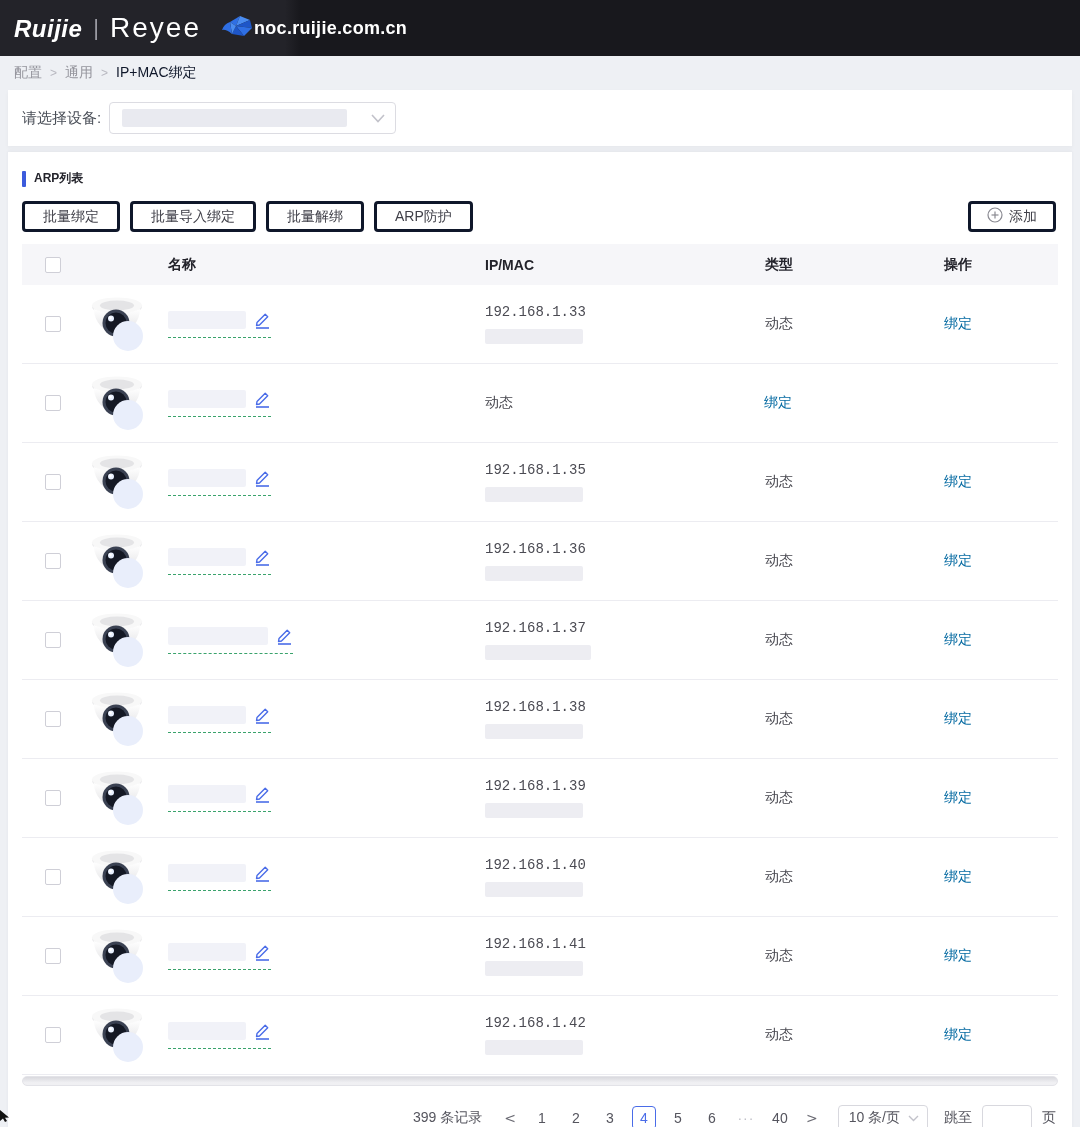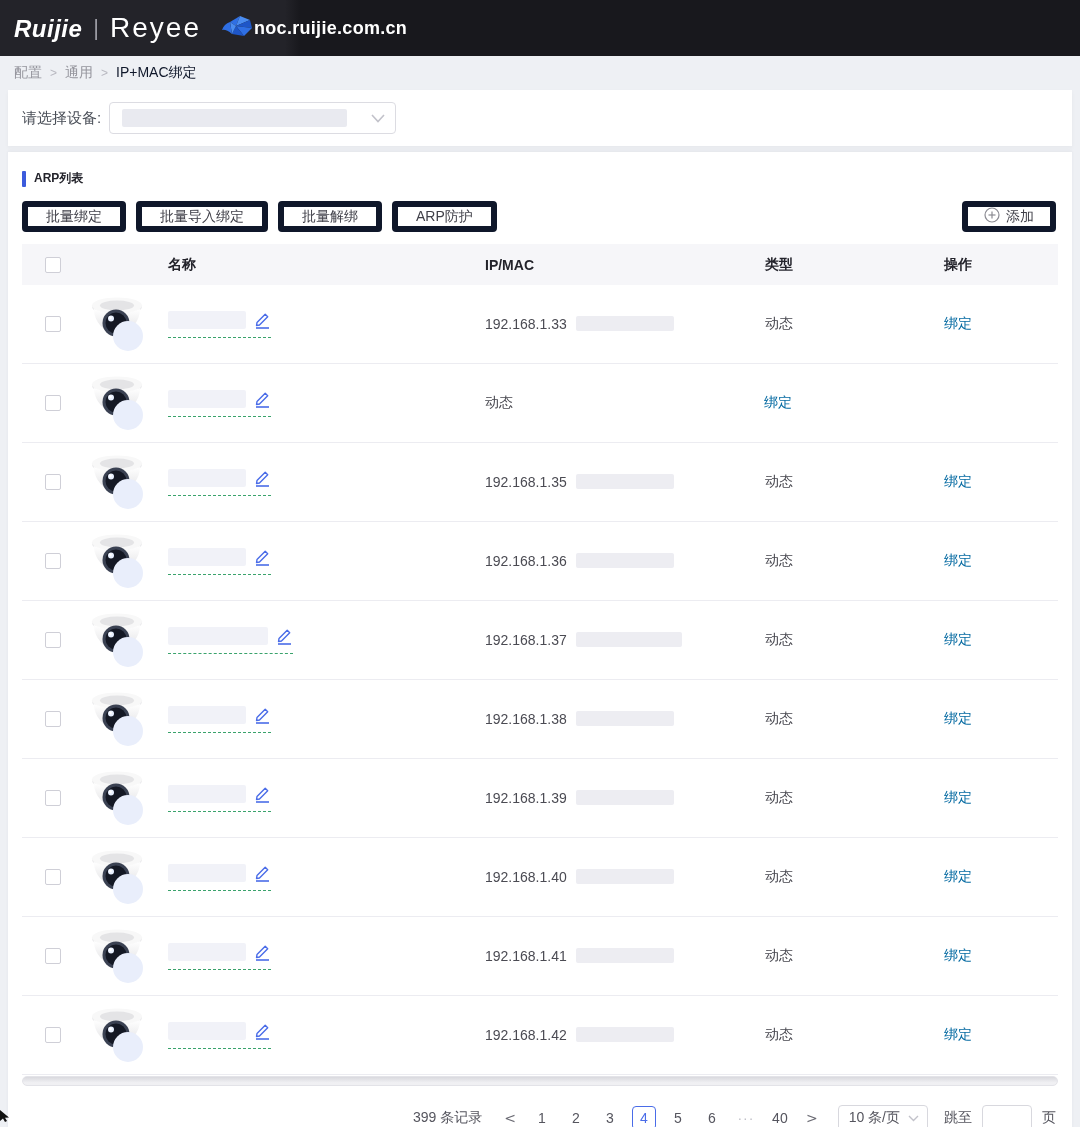--- a/index.html
+++ b/index.html
@@ -49,21 +49,21 @@
     background:#fff; margin:6px 8px 0 8px; padding:14px 14px 0 14px;
     min-height:973px; position:relative;
     box-shadow:0 -1px 3px rgba(40,40,60,.05);
   }
   .section-title { display:flex; align-items:center; gap:8px; margin:4px 0 14px 0; }
   .section-bar { width:4px; height:16px; background:#3c5bdc; border-radius:1px; }
   .section-text { font-size:12px; font-weight:bold; color:#23232b; }
   .toolbar { display:flex; align-items:center; margin-bottom:12px; }
   .btn {
     height:31px; padding:0 18px; margin-right:10px;
-    background:#fff; border:6px solid #0f172a; border-radius:4px;
+    background:#fff; border:3px solid #0f172a; border-radius:4px;
     color:#3f3f48; font-size:14px; font-family:inherit; cursor:pointer;
     display:inline-flex; align-items:center; gap:6px;
   }
   .btn-add { margin-left:auto; margin-right:2px; padding:0 16px; }
   .plus-circle { color:#8a8a92; }
   
   .table { width:1036px; }
   .trow, .thead {
     display:grid;
     grid-template-columns:62px 381px 280px 180px 133px;
@@ -83,21 +83,21 @@
   .th-ipmac, .td-ipmac { padding-left:20px; }
   .th-type, .td-type { padding-left:20px; }
   .th-action, .td-action { padding-left:19px; }
   .cell-name { display:flex; align-items:center; }
   .cam { width:58px; height:60px; margin-left:5px; flex:none; }
   .name-wrap { margin-left:21px; display:inline-block; border-bottom:1px dashed #3aa36c; padding-bottom:8px; }
   .name-inner { display:flex; align-items:center; gap:8px; }
   .name-redact { width:78px; height:18px; background:#f1f2f8; border-radius:2px; }
   .trow.wide .name-redact { width:100px; }
   .edit-icon { cursor:pointer; display:inline-flex; }
-  .td-ipmac { display:flex; flex-direction:row; gap:9px; }
+  .td-ipmac { display:flex; flex-direction:column; gap:9px;font-family:Liberation Mono, monospace; }
   .ip-text { color:#4b4b53; font-size:14px; }
   .mac-redact { width:98px; height:15px; background:#ededf2; border-radius:2px; }
   .trow.wide .mac-redact { width:106px; }
   .type-text { color:#46464e; }
   .bind-link { color:#0369a1; cursor:pointer; text-decoration:none; }
   
   .hscroll {
     width:1036px; height:10px; border-radius:5px; margin-top:1px;
     background:linear-gradient(to bottom,#d9d9de,#f0f0f3 70%);
     border:1px solid #e3e3e8; cursor:pointer;

